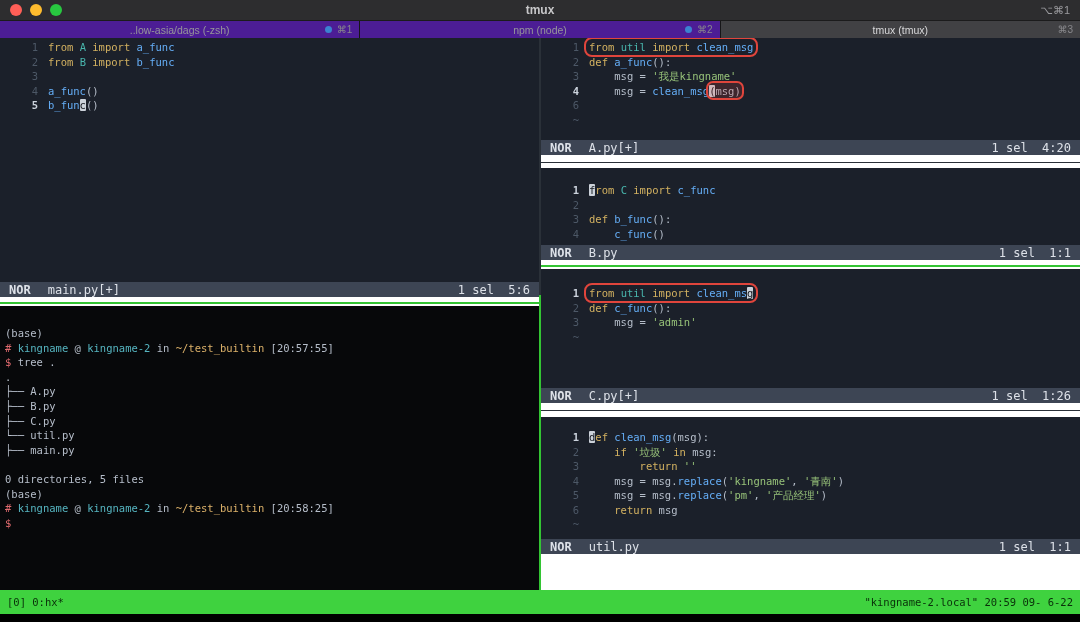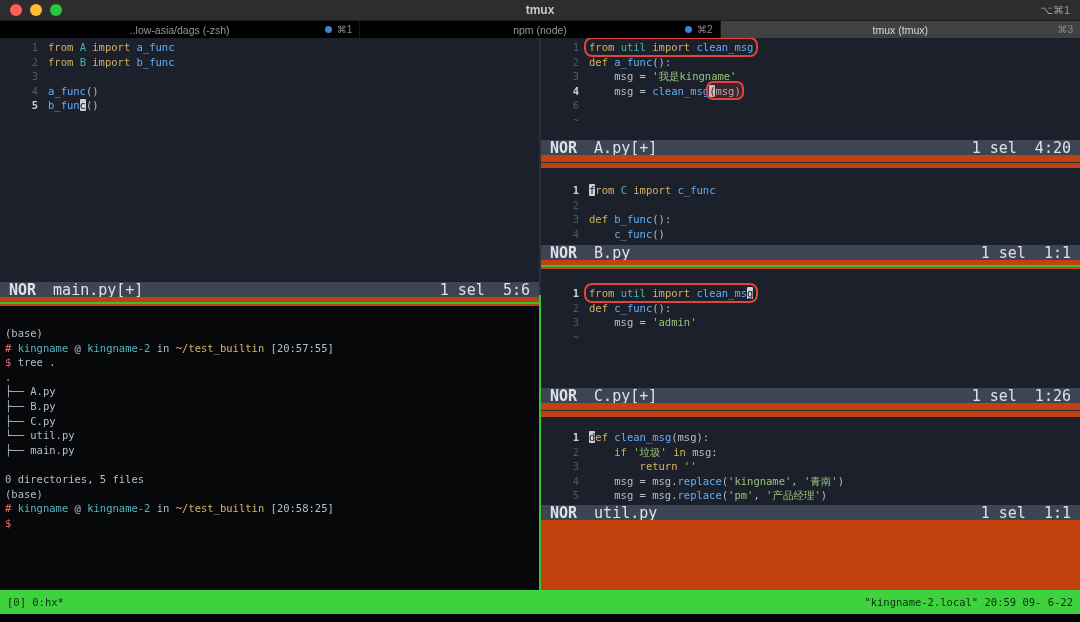--- a/index.html
+++ b/index.html
@@ -10,31 +10,31 @@
   
   .titlebar{flex:0 0 21px;height:21px;background:#2d2d2f;border-bottom:1px solid #1b1b1c;display:flex;align-items:center;position:relative}
   .traffic{display:flex;gap:8px;padding-left:10px;z-index:2}
   .light{width:12px;height:12px;border-radius:50%;display:inline-block}
   .light.red{background:#ff5f57}.light.yellow{background:#febc2e}.light.green{background:#28c840}
   .title{position:absolute;left:0;right:0;text-align:center;color:#c7c7c9;font:bold 12px "Liberation Sans",sans-serif}
   .wshortcut{margin-left:auto;padding-right:10px;color:#9a9a9e;font:11px "Liberation Sans",sans-serif;z-index:2}
 
   
   .tabbar{flex:0 0 17px;height:17px;display:flex;background:#202022}
-  .tab{flex:1 1 0;position:relative;background:#000000;border-right:1px solid #161618;display:flex;align-items:center;overflow:hidden}
+  .tab{flex:1 1 0;position:relative;background:#4c1d95;border-right:1px solid #161618;display:flex;align-items:center;overflow:hidden}
   .tab:last-child{border-right:none}
   .tab.active{background:#414144}
   .tab-label{width:100%;text-align:center;font:10.5px "Liberation Sans",sans-serif;color:#96969a;white-space:nowrap}
   .tab.active .tab-label{color:#d8d8da}
   .tab-right{position:absolute;right:7px;top:0;bottom:0;display:flex;align-items:center;gap:5px}
   .dot{width:7px;height:7px;border-radius:50%;background:#3b82d0}
   .tab-shortcut{font:10px "Liberation Sans",sans-serif;color:#88888c}
 
   
-  .content{flex:0 0 552px;display:flex;background:#c2410c}
+  .content{flex:0 0 552px;display:flex;background:#ffffff}
   .col{display:flex;flex-direction:column}
   .col.left{width:539px}
   .col.right{width:539px}
   .vborder{width:2px;background:linear-gradient(to bottom,#2a3038 0%,#2a3038 46.5%,#33c433 46.5%,#33c433 100%)}
   .hborder{position:relative}
   .hborder::after{content:"";position:absolute;left:0;right:0;top:50%;height:1px;background:#2a3038}
   .hborder.active::after{height:2px;background:#33c433}
 
   .pane{background:#1b202a;display:flex;flex-direction:column;overflow:hidden}
   .pane.shell{background:#07080a}
@@ -46,40 +46,40 @@
   .kw{color:#d4b261}
   .fn{color:#65aef7}
   .mod{color:#49b6ad}
   .bi{color:#41b0bd}
   .str{color:#97c279}
   .cur{background:#ccd2da;color:#14181f;border-radius:1px}
   .ann{display:inline-block;position:relative;vertical-align:top;white-space:pre}
   .ann::after{content:"";position:absolute;top:-3px;bottom:-2px;left:-5px;right:-5px;border:2px solid #e0453c;border-radius:8px;pointer-events:none}
   .ann.fill::after{background:rgba(224,69,60,.18);left:-3px;right:-3px;border-radius:7px}
 
-  .estatus{flex:0 0 15px;height:15px;background:#3d4554;color:#dde1e8;font-size:15px;display:flex;align-items:center;padding:0 9px;white-space:pre}
+  .estatus{flex:0 0 15px;height:15px;background:#3d4554;color:#dde1e8;font-size:12px;display:flex;align-items:center;padding:0 9px;white-space:pre}
   .mode{font-weight:bold;margin-right:17px}
   .sel{margin-left:auto}
 
   .term{font-size:10.5px;line-height:14.6px;padding:20px 0 0 5px}
   .term .line{height:14.6px}
   .red{color:#df6a6e}
   .cyan{color:#56b5c1}
   .path{color:#ddb26a;font-weight:normal}
 
   #pane-main{height:259px}
   #hb-left{height:9px}
   #pane-shell{height:284px}
   #pane-a{height:117px}
   #hb1{height:13px}
   #pane-b{height:92px}
   #hb2{height:9px}
   #pane-c{height:134px}
   #hb3{height:14px}
-  #pane-util{height:103px}
+  #pane-util{height:137px}
   #pane-main .code,#pane-a .code{padding-top:2px}
   #pane-b .code{padding-top:15px}
   #pane-c .code{padding-top:17px}
   #pane-util .code{padding-top:13px}
 
   
   .tmuxbar{flex:0 0 24px;background:#3fd23f;color:#0a2f0a;display:flex;align-items:center;justify-content:space-between;padding:0 7px;font-size:10.5px;white-space:pre}
   .bottomgap{flex:1;background:#000}
 </style>
 </head>

